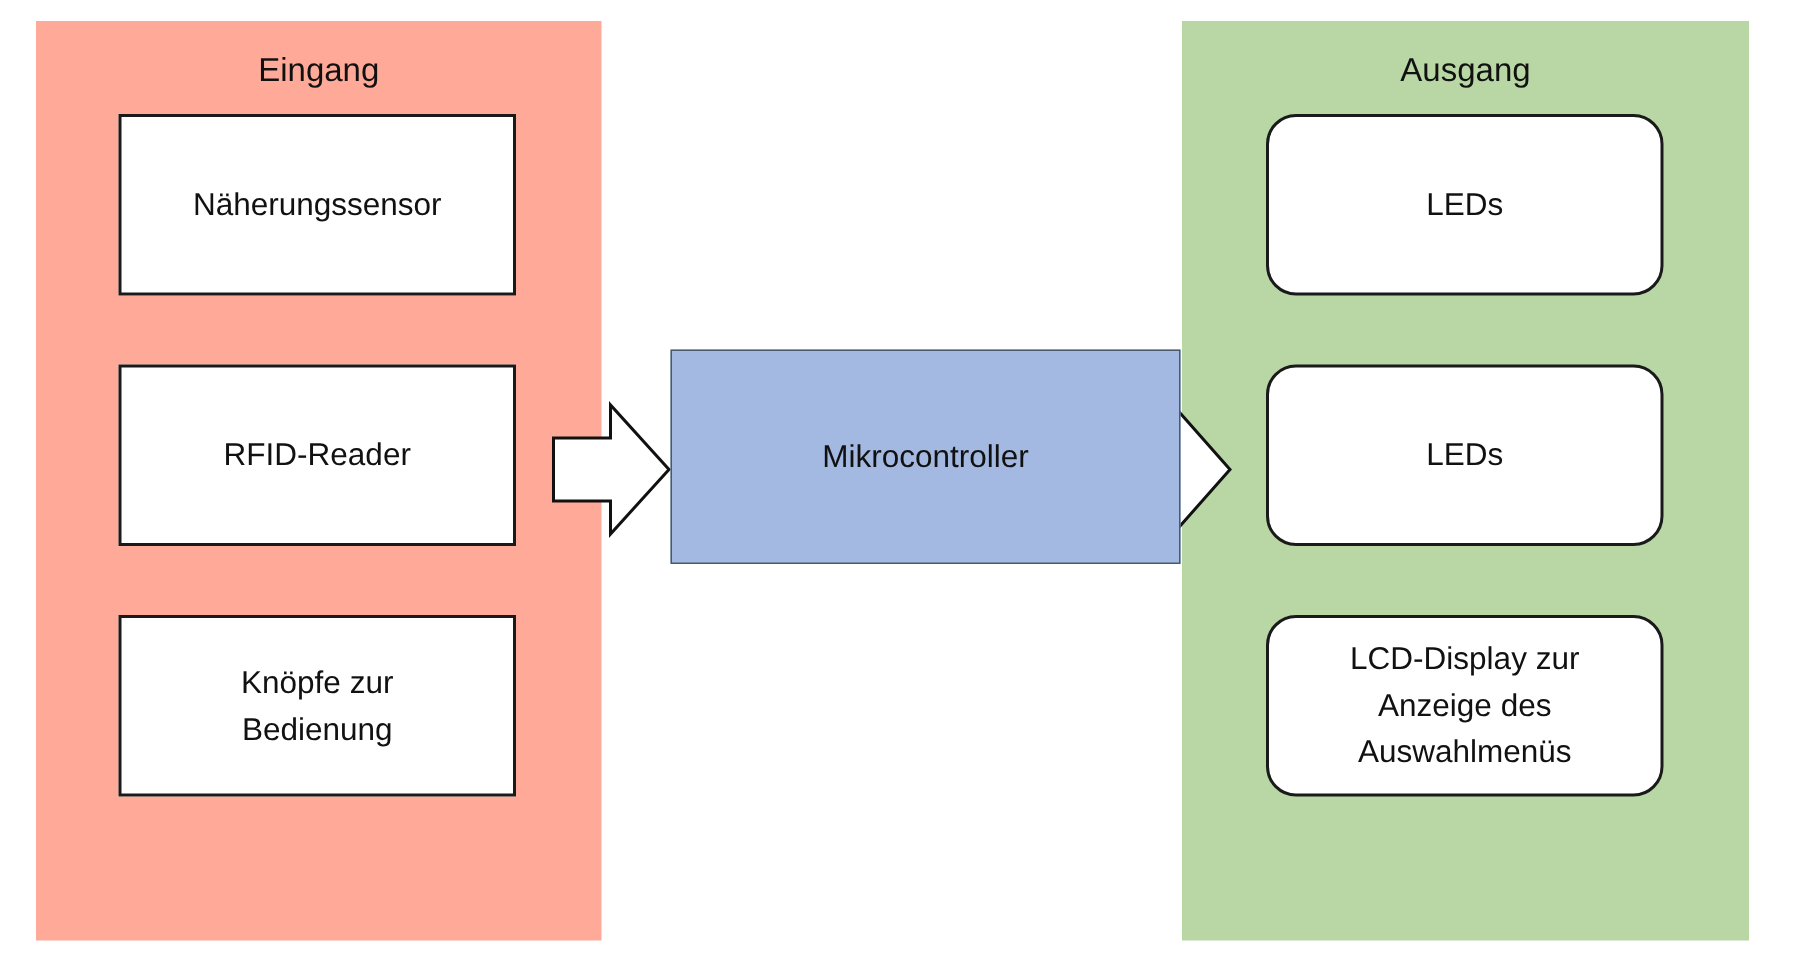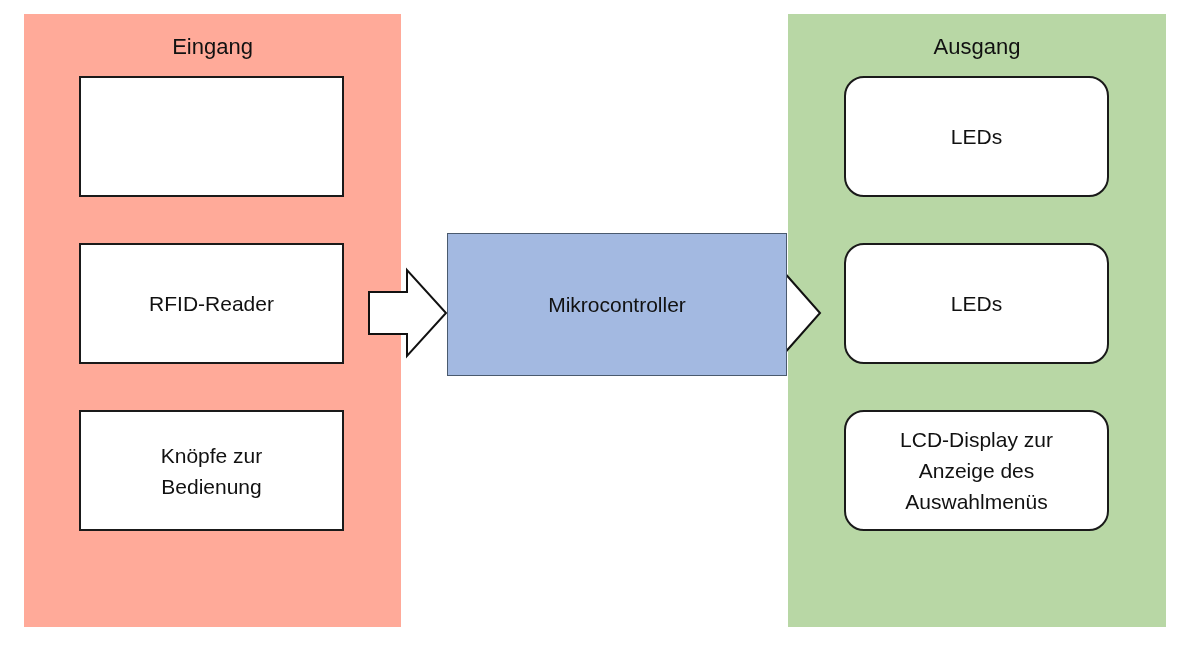--- a/index.html
+++ b/index.html
@@ -25,20 +25,21 @@
 <body>
 
 <div class="panel panel-in">
   <div class="panel-title">Eingang</div>
 </div>
 <div class="panel panel-out">
   <div class="panel-title">Ausgang</div>
 </div>
 
 <div class="box in-box row1">
+  <div>Näherungssensor</div>
 </div>
 <div class="box in-box row2">
   <div>RFID-Reader</div>
 </div>
 <div class="box in-box row3">
   <div style="width:150px;">Knöpfe zur Bedienung</div>
 </div>
 
 <div class="box out-box row1">
   <div>LEDs</div>

